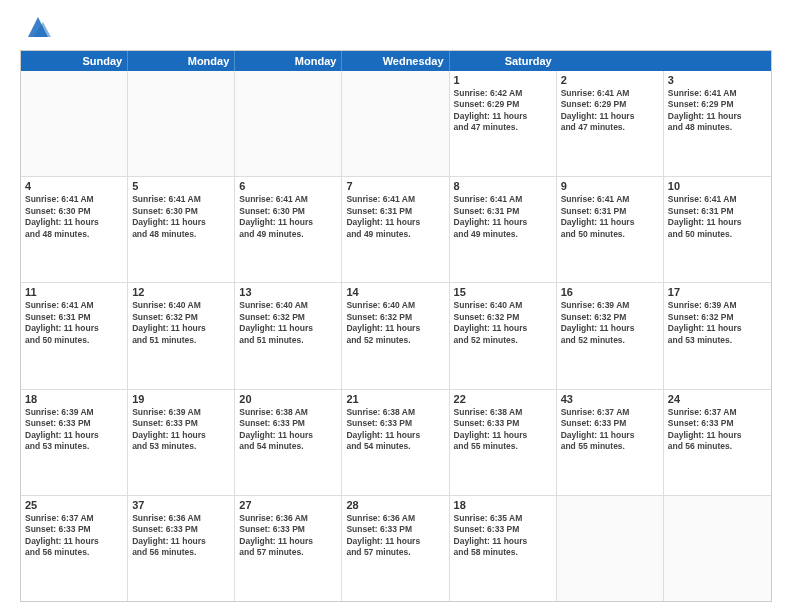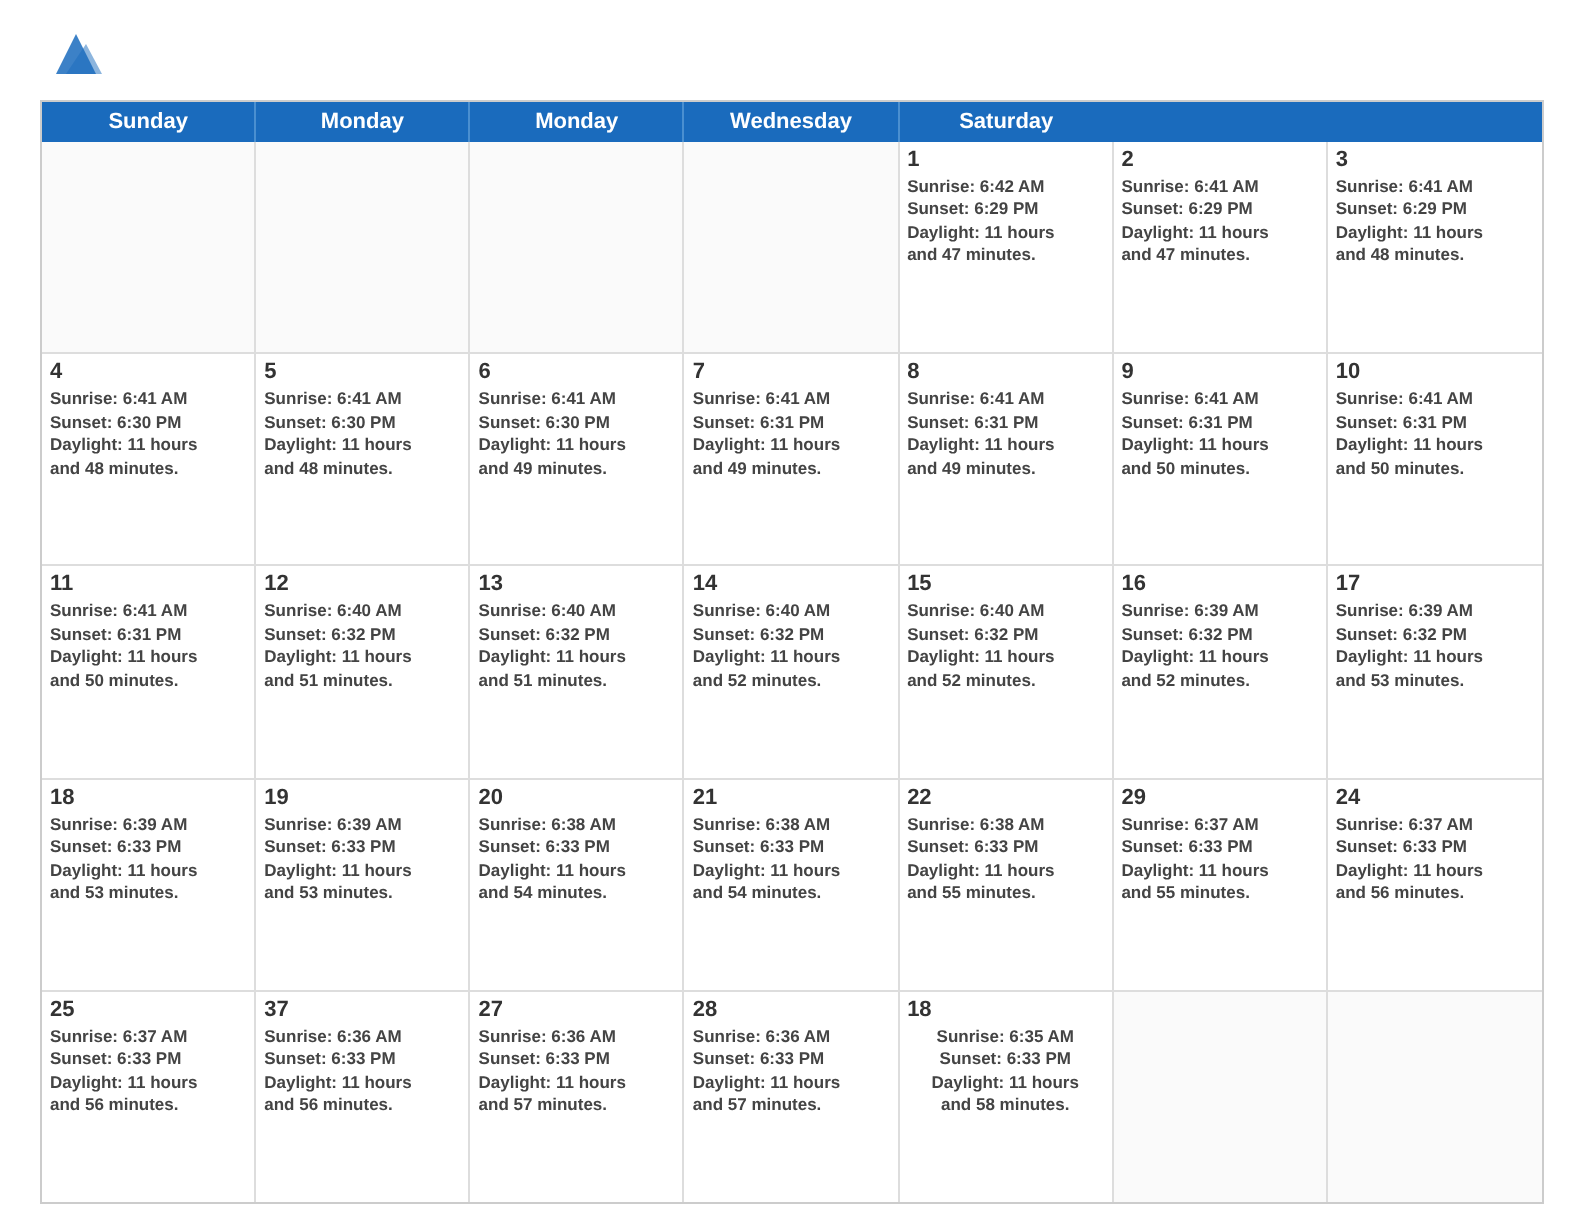--- a/index.html
+++ b/index.html
@@ -48,21 +48,21 @@
     .cal-header {
       display: grid;
       grid-template-columns: repeat(7, 1fr);
       background: #1a6bbd;
     }
     .cal-header-cell {
       color: #fff;
       font-size: 11px;
       font-weight: bold;
       padding: 4px 5px;
-      text-align: center;
+      text-align: right;
       border-right: 1px solid #4a8fd0;
     }
     .cal-header-cell:last-child { border-right: none; }
     .cal-body {
       flex: 1;
       display: flex;
       flex-direction: column;
     }
     .cal-week {
       display: grid;
@@ -284,21 +284,21 @@
 and 54 minutes.</div>
           </div>
           <div class="cal-cell">
             <span class="day-num">22</span>
             <div class="day-info" style="white-space: pre-line;">Sunrise: 6:38 AM
 Sunset: 6:33 PM
 Daylight: 11 hours
 and 55 minutes.</div>
           </div>
           <div class="cal-cell">
-            <span class="day-num">29</span>
+            <span class="day-num">43</span>
             <div class="day-info" style="white-space: pre-line;">Sunrise: 6:37 AM
 Sunset: 6:33 PM
 Daylight: 11 hours
 and 55 minutes.</div>
           </div>
           <div class="cal-cell">
             <span class="day-num">24</span>
             <div class="day-info" style="white-space: pre-line;">Sunrise: 6:37 AM
 Sunset: 6:33 PM
 Daylight: 11 hours
@@ -329,21 +329,21 @@
           </div>
           <div class="cal-cell">
             <span class="day-num">28</span>
             <div class="day-info" style="white-space: pre-line;">Sunrise: 6:36 AM
 Sunset: 6:33 PM
 Daylight: 11 hours
 and 57 minutes.</div>
           </div>
           <div class="cal-cell">
             <span class="day-num">18</span>
-            <div class="day-info" style="white-space: pre-line; text-align: center;">Sunrise: 6:35 AM
+            <div class="day-info" style="white-space: pre-line;">Sunrise: 6:35 AM
 Sunset: 6:33 PM
 Daylight: 11 hours
 and 58 minutes.</div>
           </div>
           <div class="cal-cell empty"></div>
           <div class="cal-cell empty"></div>
         </div>
       </div>
   </div>
 </div>

